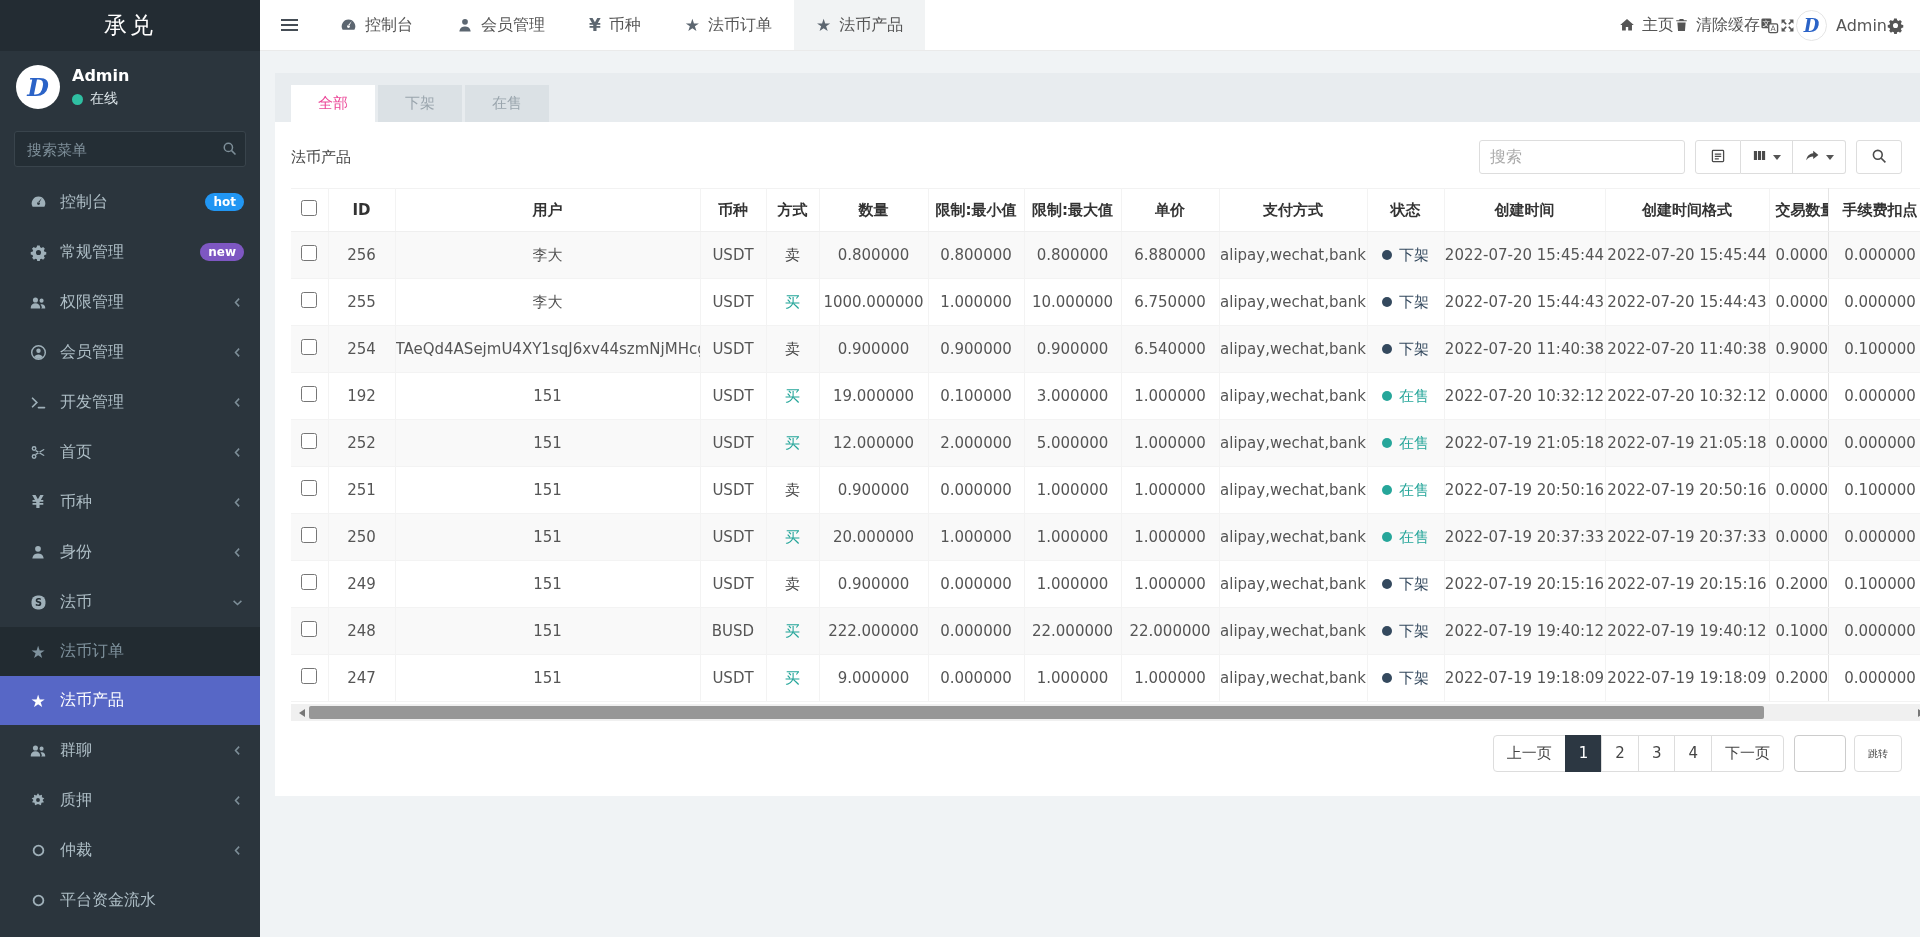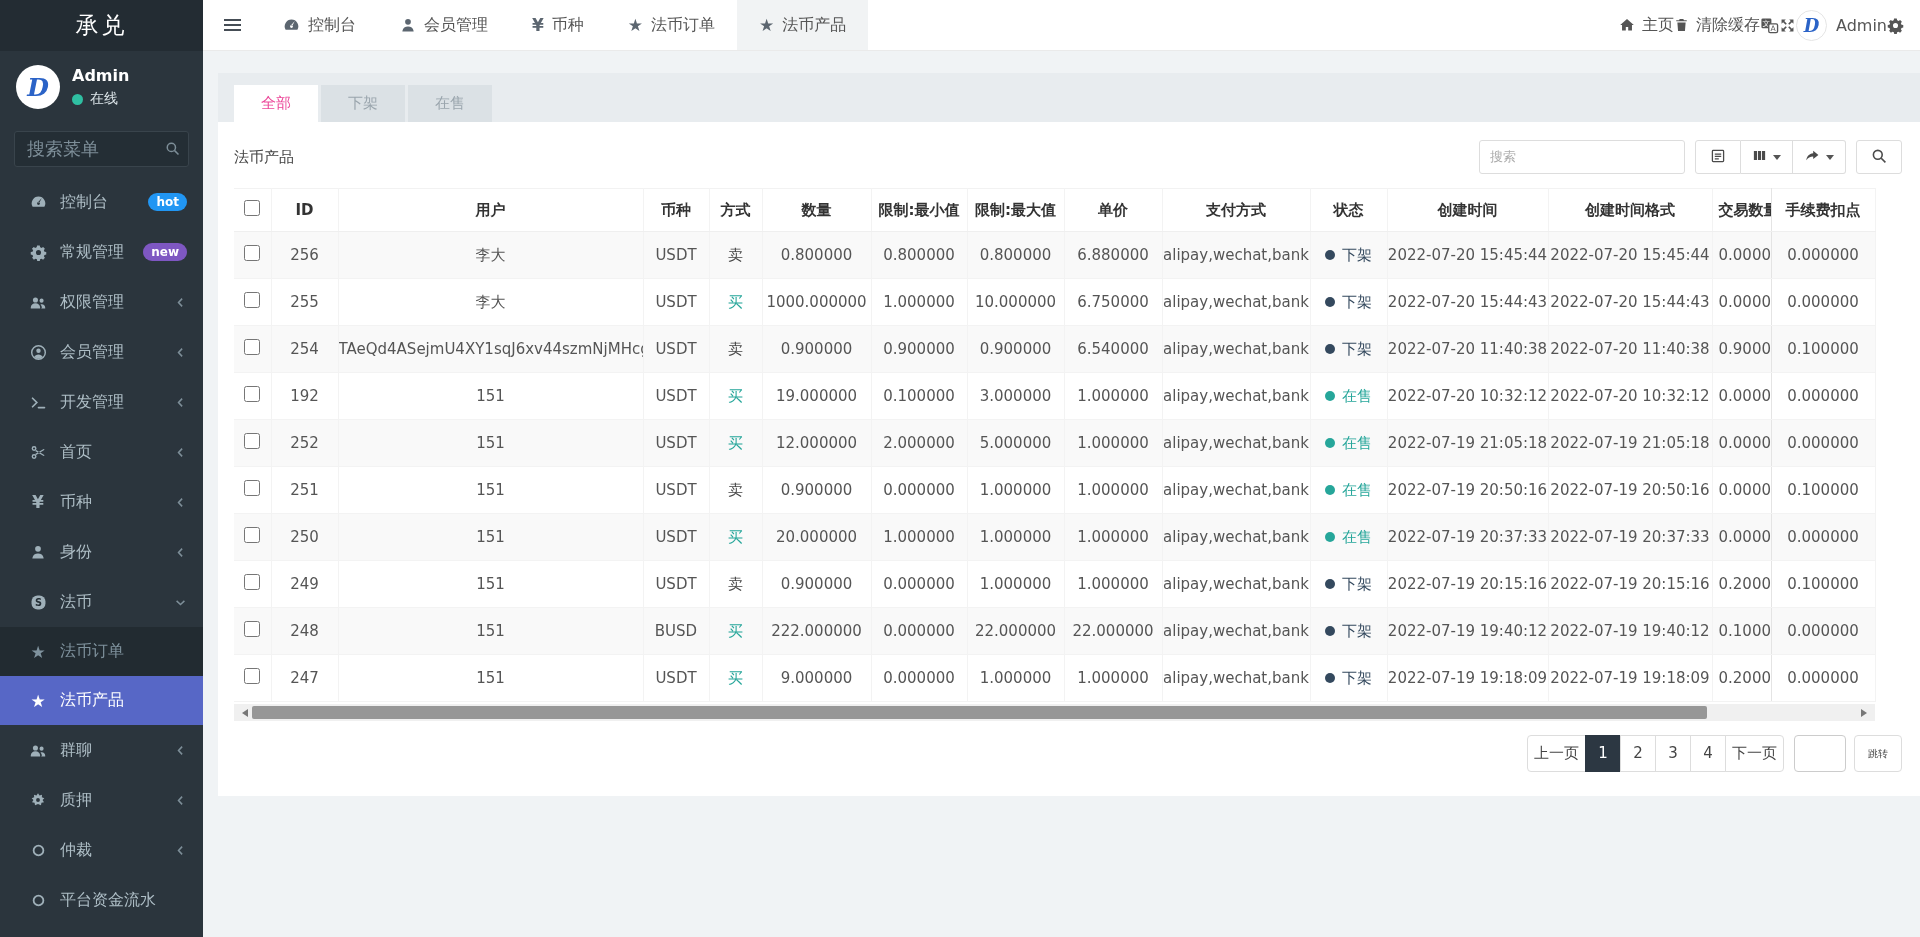--- a/index.html
+++ b/index.html
@@ -1,30 +1,30 @@
 <!DOCTYPE html>
 <html><head>
 <meta charset="utf-8">
 <style>
   * { box-sizing: border-box; margin: 0; padding: 0; }
   html,body { width:1920px; height:937px; }
   body { font-family:"DejaVu Sans","Liberation Sans",sans-serif; overflow:hidden; background:#f0f3f5; color:#555; }
   .app { display:flex; width:100%; height:100%; }
 
   
-  .sidebar { width:203px; flex-shrink:0; background:#2b353d; color:#aebec6; display:flex; flex-direction:column; overflow:hidden; }
+  .sidebar { width:260px; flex-shrink:0; background:#2b353d; color:#aebec6; display:flex; flex-direction:column; overflow:hidden; }
   .brand { height:51px; line-height:51px; text-align:center; color:#fff; font-size:23px; letter-spacing:3px; background:#232c33; }
   .user-panel { display:flex; align-items:center; gap:12px; padding:14px 16px 8px 16px; }
   .avatar { width:44px; height:44px; border-radius:50%; background:#fff; display:flex; align-items:center; justify-content:center; flex-shrink:0; }
   .avatar .av-d { color:#2b63c7; font-weight:bold; font-style:italic; font-size:25px; font-family:"DejaVu Serif",serif; }
   .user-name { color:#fff; font-size:16px; font-weight:bold; }
   .user-status { margin-top:5px; font-size:14px; color:#dbe4e8; display:flex; align-items:center; gap:7px; }
   .user-status .dot { width:11px; height:11px; border-radius:50%; background:#2fbfa2; }
   .menu-search { margin:14px 14px 10px 14px; position:relative; }
-  .menu-search input { width:100%; height:36px; background:#242e35; border:1px solid #39444c; border-radius:3px; color:#9fb0b9; padding:0 32px 0 12px; font-size:18px; outline:none; }
+  .menu-search input { width:100%; height:36px; background:#242e35; border:1px solid #39444c; border-radius:3px; color:#9fb0b9; padding:0 32px 0 12px; font-size:15px; outline:none; }
   .menu-search input::placeholder { color:#7d8e98; }
   .menu-search .icn { position:absolute; right:9px; top:10px; color:#7d8e98; }
   .side-menu { flex:1; }
   .side-item { height:50px; display:flex; align-items:center; padding:0 16px 0 26px; font-size:16px; cursor:pointer; color:#aebec6; }
   .side-item .icn { width:24px; margin-right:10px; display:inline-flex; justify-content:center; align-items:center; color:#9fb0b9; }
   .side-item .lbl { flex:1; }
   .badge { font-size:12px; font-weight:bold; color:#fff; padding:2px 8px; border-radius:10px; }
   .chev { color:#7d8e98; display:inline-flex; }
   .chev.down { transform:rotate(-90deg); }
   .submenu { background:#222b31; }
@@ -54,21 +54,21 @@
 
   
   .content { flex:1; padding:22px 0 0 15px; overflow:hidden; }
   .filter-tabs { background:#e8ecef; display:flex; align-items:flex-end; padding:12px 16px 0 16px; height:49px; }
   .ftab { height:37px; line-height:37px; padding:0 27px; margin-right:3px; background:#dbe1e5; color:#9aa5ad; font-size:15px; cursor:pointer; }
   .ftab.active { background:#fff; color:#ec4899; }
   .panel { background:#fff; padding:18px 18px 24px 16px; }
   .toolbar { display:flex; align-items:center; }
   .panel-title { font-size:15px; color:#444; }
   .toolbar-right { margin-left:auto; display:flex; align-items:center; gap:10px; }
-  .search-input { width:206px; height:34px; border:1px solid #ddd; border-radius:3px; padding:0 10px; font-size:13px; color:#ef4444; outline:none;font-family:Liberation Serif, serif; }
+  .search-input { width:206px; height:34px; border:1px solid #ddd; border-radius:3px; padding:0 10px; font-size:16px; color:#ef4444; outline:none;font-family:Liberation Serif, serif; }
   .search-input::placeholder { color:#aaa; }
   .btn-group { display:flex; }
   .btn { height:34px; min-width:46px; padding:0 11px; border:1px solid #ddd; background:#fff; color:#4a4a4a; display:flex; align-items:center; justify-content:center; gap:6px; cursor:pointer; }
   .btn-group .btn + .btn { border-left:none; }
   .btn-group .btn:first-child { border-radius:3px 0 0 3px; }
   .btn-group .btn:last-child { border-radius:0 3px 3px 0; }
   .btn.single { border-radius:3px; }
   .caret-d { width:0; height:0; border:4px solid transparent; border-top:5px solid #555; margin-top:5px; }
   .caret-u { width:0; height:0; border:4px solid transparent; border-bottom:5px solid #555; margin-bottom:1px; }
 
@@ -95,21 +95,21 @@
   .tri-r { width:0;height:0;border:4px solid transparent;border-left:6px solid #777; }
   .hs-track { flex:1; height:17px; position:relative; }
   .hs-thumb { position:absolute; left:0; top:2px; height:13px; width:calc(100% - 150px); background:#979797; border-radius:2px; cursor:grab; }
 
   
   .pager { display:flex; align-items:center; margin-top:14px; }
   .pager-info { font-size:15px; color:#666; display:flex; align-items:center; gap:9px; }
   .page-size-btn { border:1px solid #ccc; border-radius:4px; background:#fff; color:#555; font-size:14px; padding:6px 10px; display:inline-flex; align-items:center; gap:9px; cursor:pointer; }
   .pager-ctrls { margin-left:auto; display:flex; align-items:center; }
   .pagination { display:flex; list-style:none; }
-  .pg { min-width:36px; padding:0 6px; height:37px; line-height:35px; border:1px solid #ddd; margin-left:-1px; background:#fff; color:#444; font-size:15px; text-align:center; cursor:pointer; }
+  .pg { min-width:36px; padding:0 13px; height:37px; line-height:35px; border:1px solid #ddd; margin-left:-1px; background:#fff; color:#444; font-size:15px; text-align:center; cursor:pointer; }
   .pg:first-child { border-radius:4px 0 0 4px; margin-left:0; }
   .pg:last-child { border-radius:0 4px 4px 0; }
   .pg.active { background:#2c3742; border-color:#2c3742; color:#fff; }
   .jump-input { width:52px; height:37px; border:1px solid #ccc; border-radius:4px; margin-left:10px; outline:none; padding:0 6px; font-size:15px; }
   .jump-btn { height:37px; padding:0 13px; margin-left:8px; border:1px solid #ddd; border-radius:4px; background:#fff; color:#444; font-size:10px; cursor:pointer; }
 </style>
 </head>
 <body>
 
 <div class="app">

